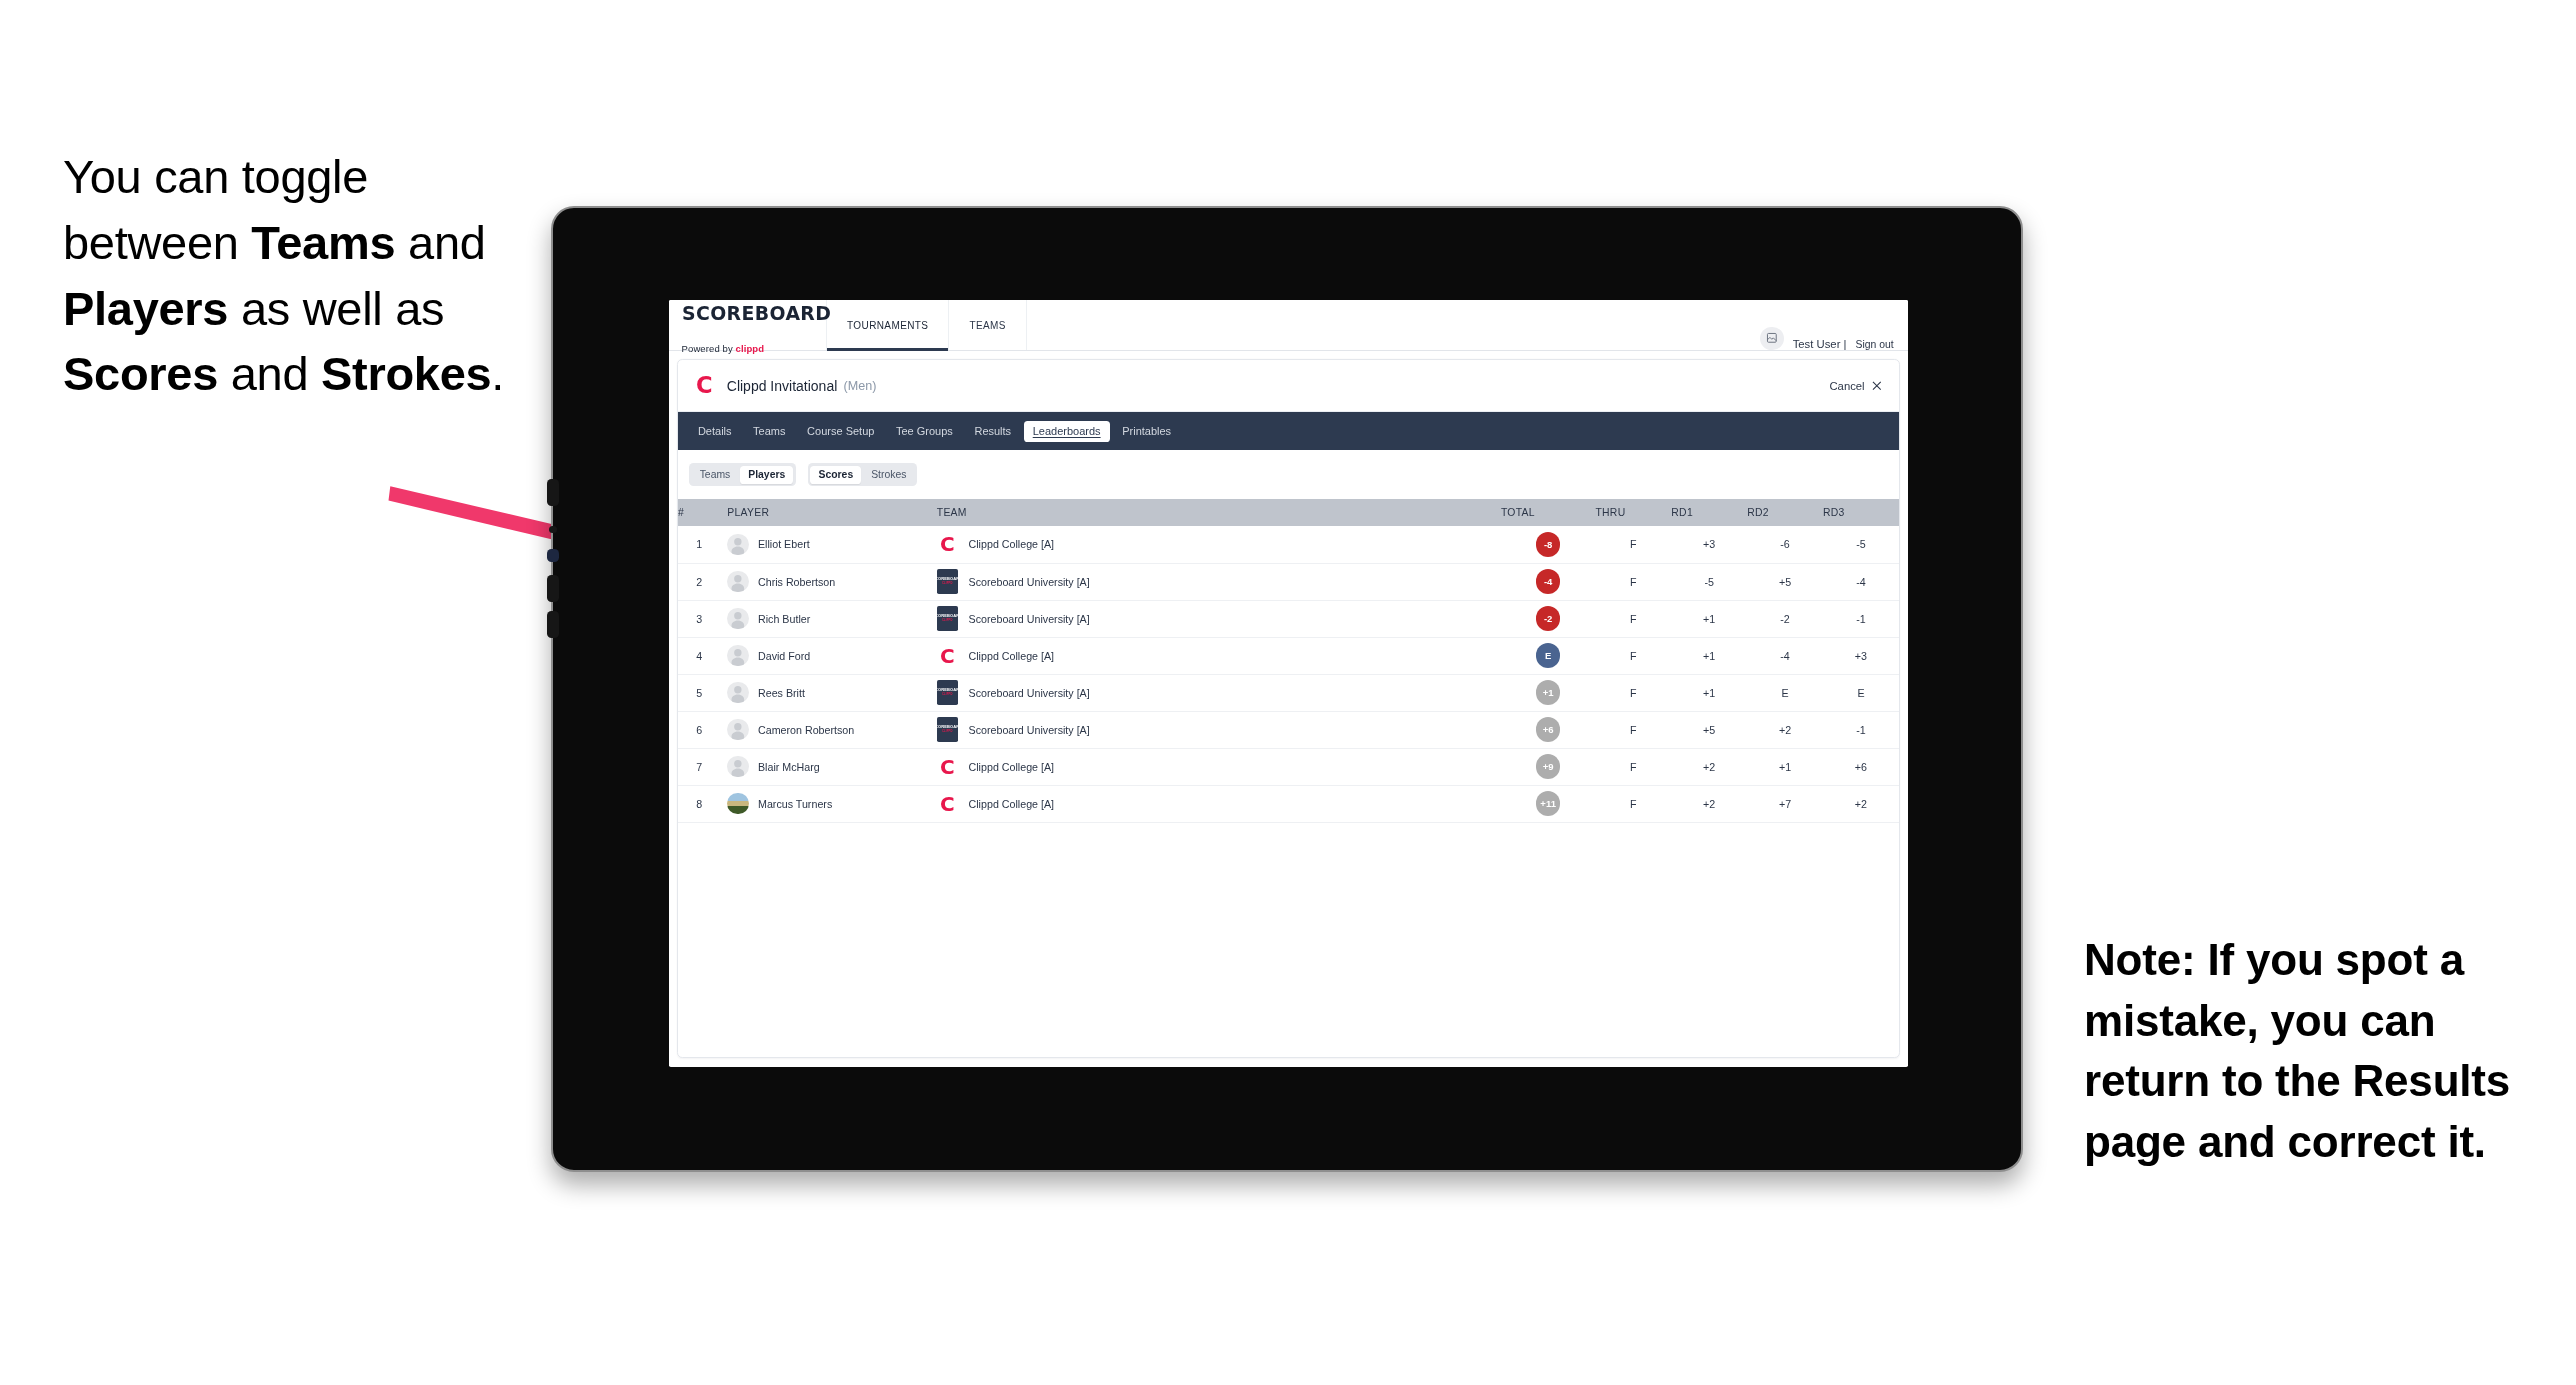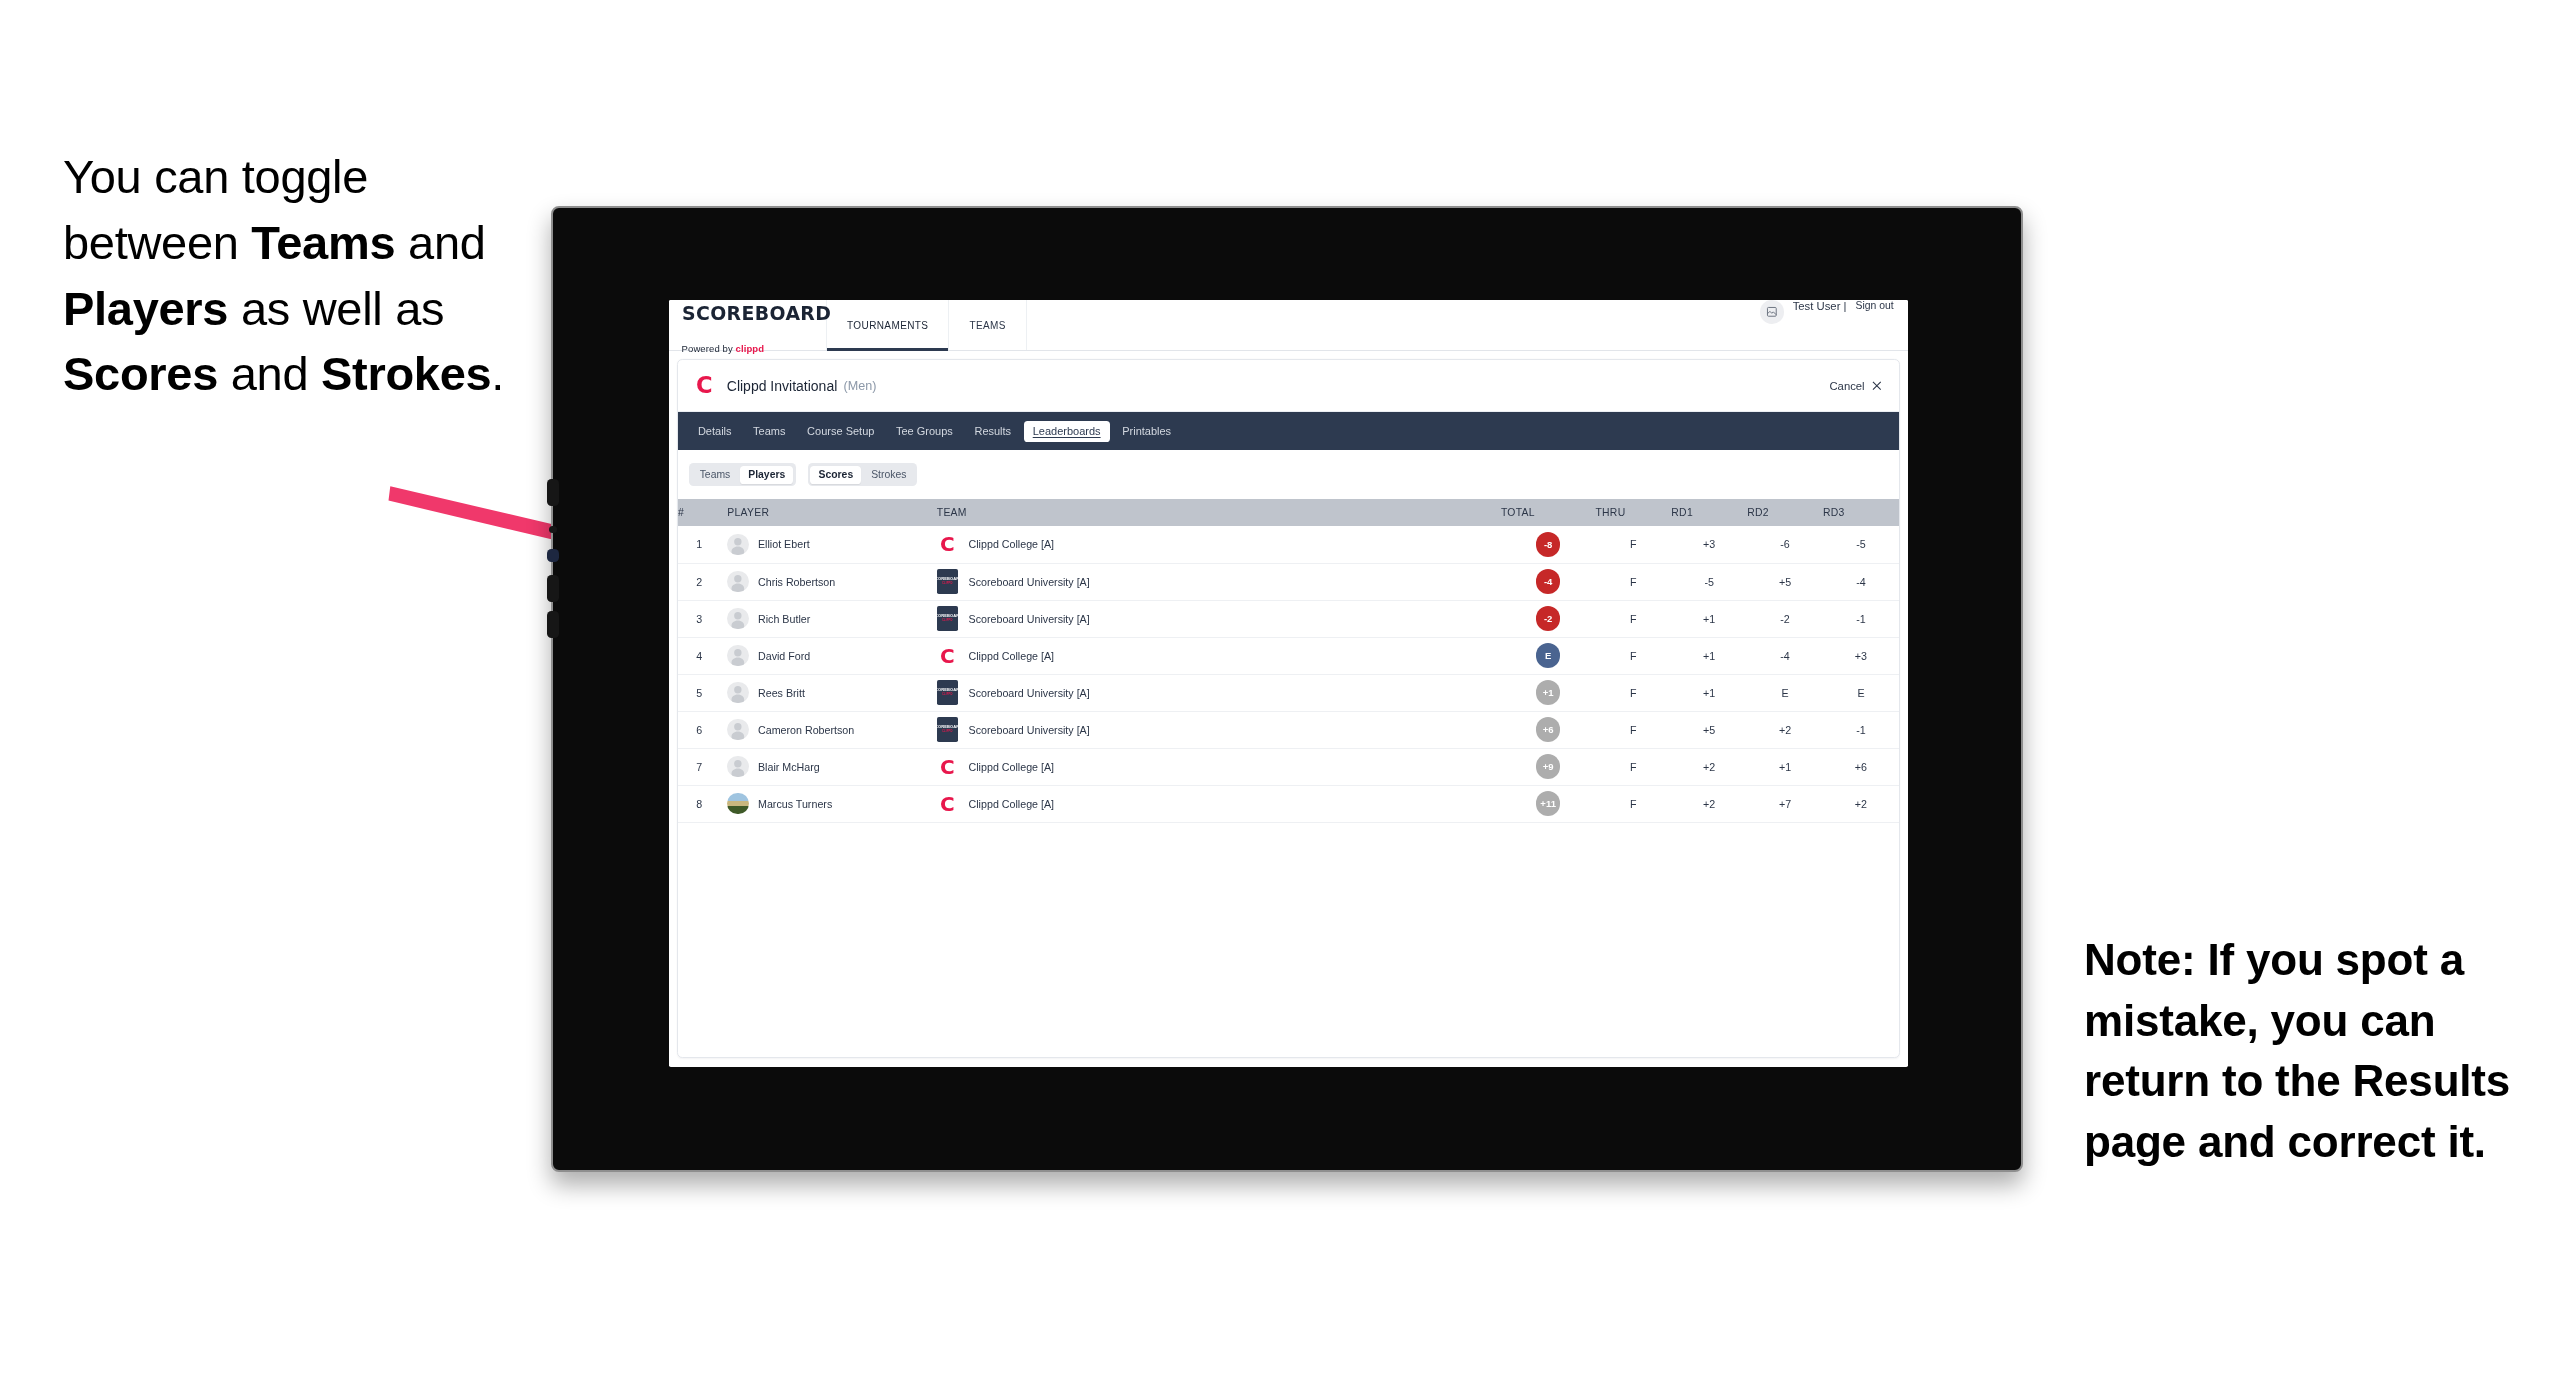--- a/index.html
+++ b/index.html
@@ -31,21 +31,21 @@
   }
 
   
   #arrow { position: absolute; left: 388px; top: 470px; width: 271px; height: 99px; }
 
   
   #tablet {
     position: absolute; left: 551px; top: 206px;
     width: 1472px; height: 966px;
     background: #0b0b0b;
-    border-radius: 8px;
+    border-radius: 23px;
     border: 2.7px solid #8e8e8e;
     box-shadow: 0 12.6px 23.5px rgba(0,0,0,.32);
   }
   #tablet-buttons { position:absolute; left:-2.7px; top:271px; width:9px; height:235px; }
   .tbtn { position:absolute; left:-3.6px; width:12.6px; background:#161616; border-radius:4.5px; }
 
   #screen {
     position: absolute;
     left: 116px; top: 92px;
     width: 1239px; height: 767px;
@@ -79,21 +79,21 @@
     display:flex; align-items:center; padding: 11px 20px;
     font-size: 10px; letter-spacing: 0.4px; color:#2c3648;
     border-right: 0.9px solid #edf0f3;
     position: relative; cursor: pointer;
   }
   .topnav.active { color:#1b2434; font-weight:500; }
   .topnav.active::after {
     content:""; position:absolute; left:0; right:0; bottom:-0.9px; height:2.7px; background:#2d3a50;
   }
   #topnav-spacer { flex:1; }
-  #user-area { display:flex; align-items:flex-start; gap:9px; padding-right:14.4px; }
+  #user-area { display:flex; align-items:flex-end; gap:9px; padding-right:14.4px; }
   #user-avatar {
     width:23.5px; height:23.5px; border-radius:50%; background:#edeef1;
     display:flex; align-items:center; justify-content:center;
   }
   #user-name { font-size:11.3px; color:#2c3648; }
   #sign-out { font-size:10.4px; color:#2c3648; cursor:pointer; }
 
   
   #card {
     margin: 8.1px 8.1px 0 8.1px;

